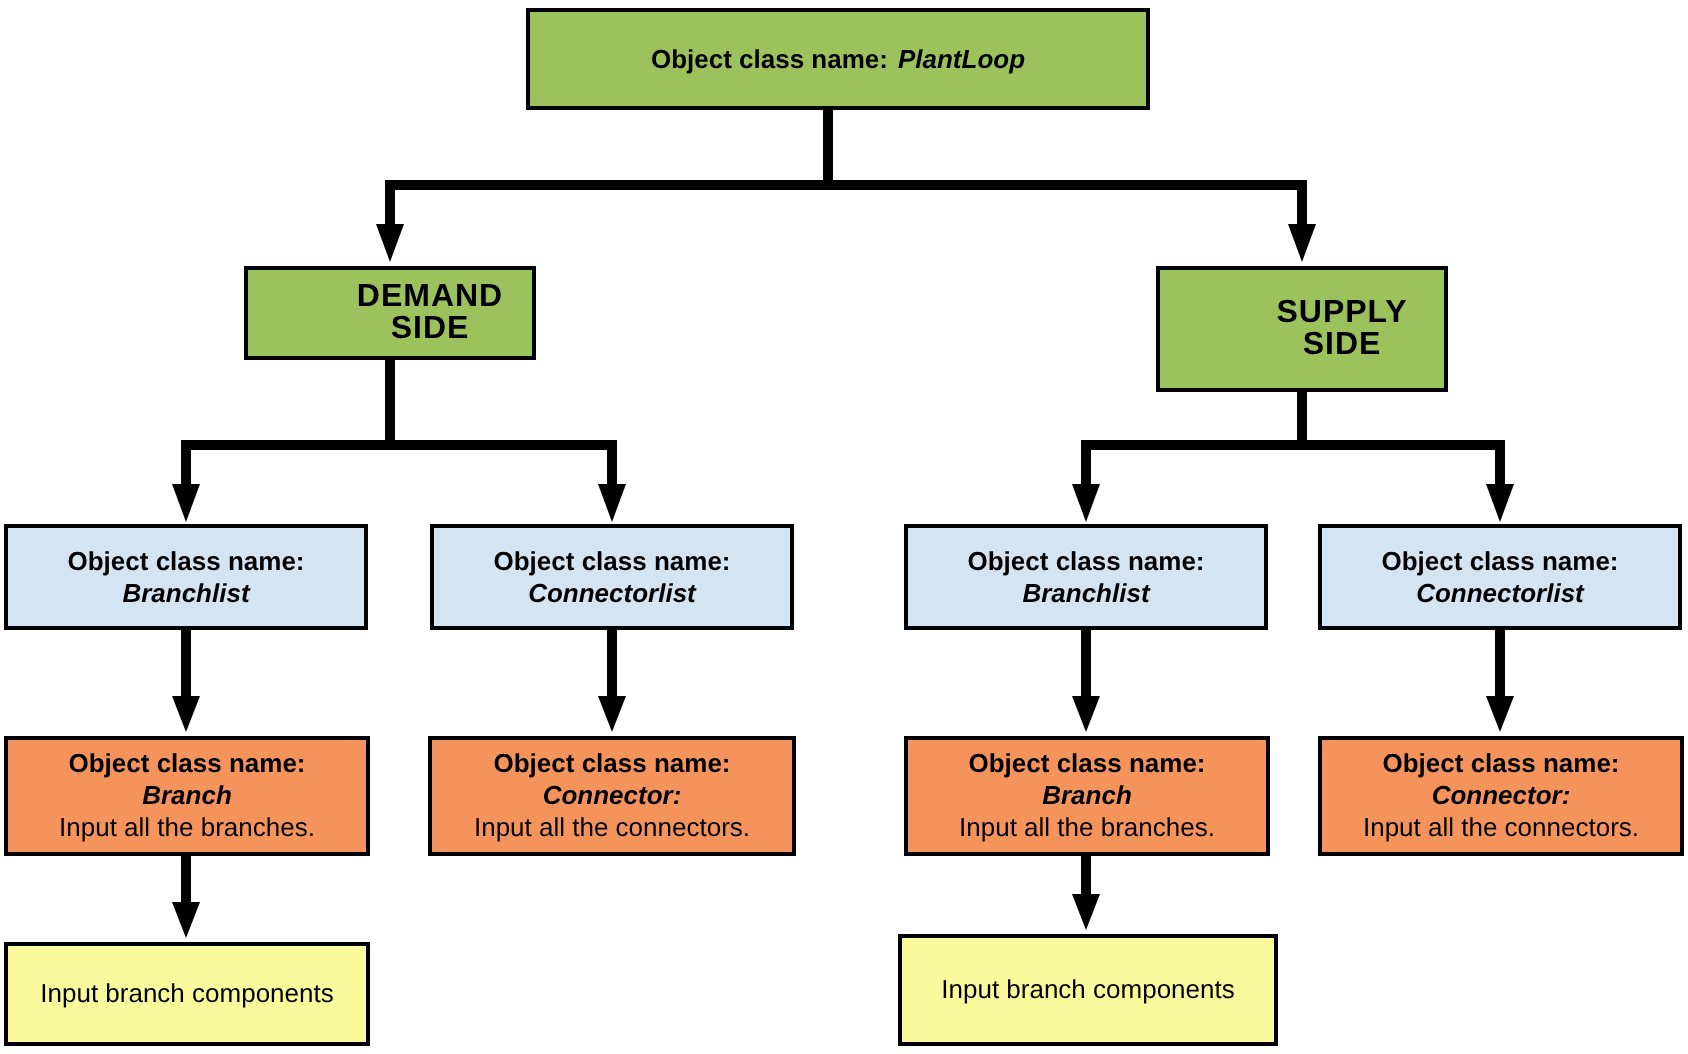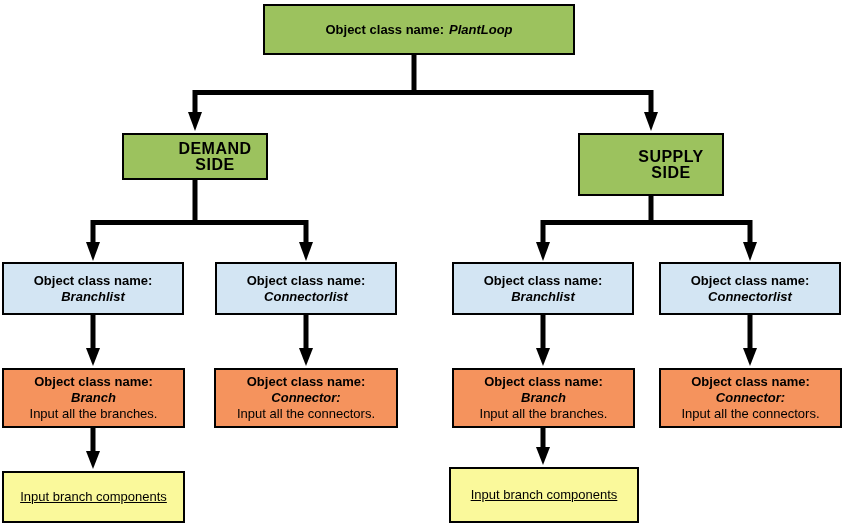--- a/index.html
+++ b/index.html
@@ -14,21 +14,21 @@
   .connectors path{stroke:var(--line); stroke-width:5; fill:none; stroke-linejoin:miter;}
   .connectors polygon{fill:var(--line);}
   .box{
     position:absolute; box-sizing:border-box; border:2px solid #000;
     display:flex; flex-direction:column; align-items:center; justify-content:center;
     text-align:center; font-size:13px; line-height:16px;
   }
   .green{background:var(--green);}
   .blue{background:var(--blue);}
   .orange{background:var(--orange);}
-  .yellow{background:var(--yellow);text-decoration:underline;}
+  .yellow{background:var(--yellow);}
   .hd{font-weight:bold;}
   .cls{font-weight:bold; font-style:italic;}
   .line1 .hd{margin-right:5px;}
   .side{font-size:16px; font-weight:bold; letter-spacing:0.5px;padding-left:40px;}
 </style>
 </head>
 <body>
 
 <div class="stage">
 

